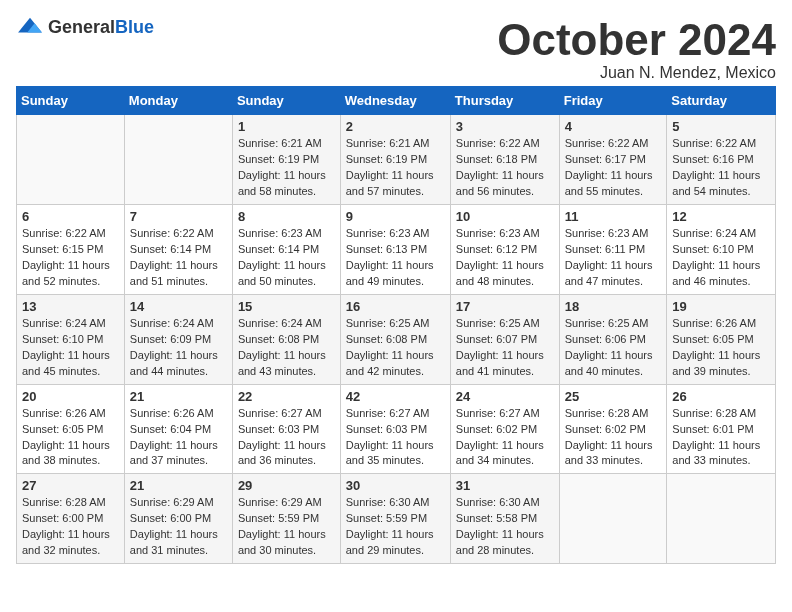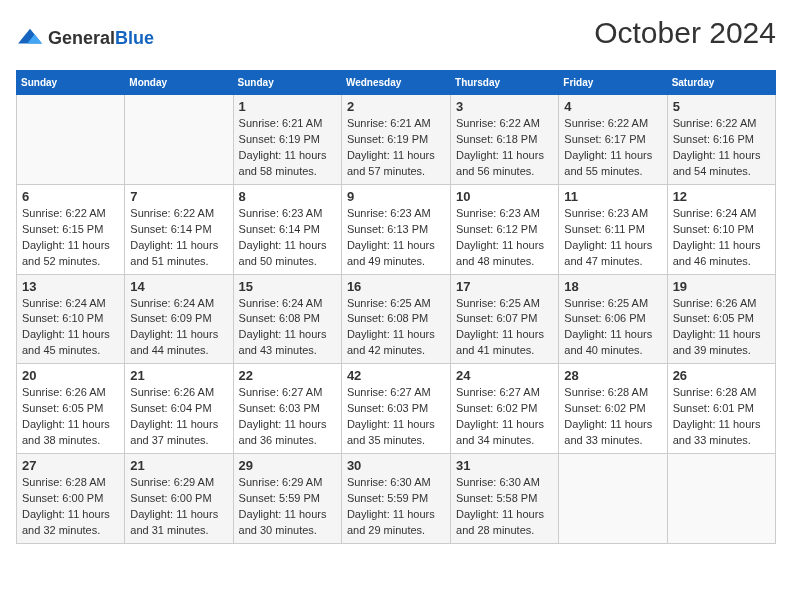--- a/index.html
+++ b/index.html
@@ -6,22 +6,22 @@
     body {
       font-family: Arial, sans-serif;
       background: #fff;
       width: 792px;
       min-height: 612px;
       padding: 16px;
     }
     .header {
       display: flex;
       justify-content: space-between;
-      align-items: flex-end;
-      margin-bottom: 21px;
+      align-items: flex-start;
+      margin-bottom: 4px;
     }
     .logo {
       display: flex;
       align-items: center;
       gap: 4px;
     }
     .logo-text-general {
       font-size: 18px;
       font-weight: bold;
       color: #333;
@@ -32,37 +32,37 @@
       color: #1565c0;
     }
     .logo-icon {
       width: 28px;
       height: 22px;
     }
     .title-block {
       text-align: right;
     }
     .month-title {
-      font-size: 30px;
-      font-weight: normal;
+      font-size: 44px;
+      font-weight: bold;
       color: #333;
       line-height: 1.1;
     }
     .location-title {
       font-size: 16px;
       color: #333;
     }
     table {
       width: 100%;
       border-collapse: collapse;
     }
     thead tr th {
       background-color: #1565c0;
       color: #fff;
-      font-size: 10px;
+      font-size: 13px;
       font-weight: bold;
       padding: 6px 4px;
       text-align: left;
       border: 1px solid #1565c0;
     }
     tbody tr td {
       vertical-align: top;
       border: 1px solid #ccc;
       padding: 4px 5px;
       min-height: 80px;
@@ -100,20 +100,21 @@
     <svg class="logo-icon" viewBox="0 0 30 24" xmlns="http://www.w3.org/2000/svg">
       <polygon points="15,2 28,18 2,18" fill="#1565c0"></polygon>
       <polygon points="20,8 28,18 12,18" fill="#42a5f5"></polygon>
     </svg>
     <div>
       <span class="logo-text-general">General</span><span class="logo-text-blue">Blue</span>
     </div>
   </div>
   <div class="title-block">
     <div class="month-title">October 2024</div>
+    <div class="location-title">Juan N. Mendez, Mexico</div>
   </div>
 </div>
 
 <table>
   <thead>
     <tr>
     <th>Sunday</th>
         <th>Monday</th>
         <th>Sunday</th>
         <th>Wednesday</th>
@@ -149,21 +150,21 @@
         <td><span class="day-number">17</span><span class="day-info">Sunrise: 6:25 AM<br>Sunset: 6:07 PM<br>Daylight: 11 hours and 41 minutes.</span></td>
         <td><span class="day-number">18</span><span class="day-info">Sunrise: 6:25 AM<br>Sunset: 6:06 PM<br>Daylight: 11 hours and 40 minutes.</span></td>
         <td><span class="day-number">19</span><span class="day-info">Sunrise: 6:26 AM<br>Sunset: 6:05 PM<br>Daylight: 11 hours and 39 minutes.</span></td>
       </tr>
       <tr>
         <td><span class="day-number">20</span><span class="day-info">Sunrise: 6:26 AM<br>Sunset: 6:05 PM<br>Daylight: 11 hours and 38 minutes.</span></td>
         <td><span class="day-number">21</span><span class="day-info">Sunrise: 6:26 AM<br>Sunset: 6:04 PM<br>Daylight: 11 hours and 37 minutes.</span></td>
         <td><span class="day-number">22</span><span class="day-info">Sunrise: 6:27 AM<br>Sunset: 6:03 PM<br>Daylight: 11 hours and 36 minutes.</span></td>
         <td><span class="day-number">42</span><span class="day-info">Sunrise: 6:27 AM<br>Sunset: 6:03 PM<br>Daylight: 11 hours and 35 minutes.</span></td>
         <td><span class="day-number">24</span><span class="day-info">Sunrise: 6:27 AM<br>Sunset: 6:02 PM<br>Daylight: 11 hours and 34 minutes.</span></td>
-        <td><span class="day-number">28</span><span class="day-info">Sunrise: 6:28 AM<br>Sunset: 6:02 PM<br>Daylight: 11 hours and 33 minutes.</span></td>
+        <td><span class="day-number">25</span><span class="day-info">Sunrise: 6:28 AM<br>Sunset: 6:02 PM<br>Daylight: 11 hours and 33 minutes.</span></td>
         <td><span class="day-number">26</span><span class="day-info">Sunrise: 6:28 AM<br>Sunset: 6:01 PM<br>Daylight: 11 hours and 33 minutes.</span></td>
       </tr>
       <tr>
         <td><span class="day-number">27</span><span class="day-info">Sunrise: 6:28 AM<br>Sunset: 6:00 PM<br>Daylight: 11 hours and 32 minutes.</span></td>
         <td><span class="day-number">21</span><span class="day-info">Sunrise: 6:29 AM<br>Sunset: 6:00 PM<br>Daylight: 11 hours and 31 minutes.</span></td>
         <td><span class="day-number">29</span><span class="day-info">Sunrise: 6:29 AM<br>Sunset: 5:59 PM<br>Daylight: 11 hours and 30 minutes.</span></td>
         <td><span class="day-number">30</span><span class="day-info">Sunrise: 6:30 AM<br>Sunset: 5:59 PM<br>Daylight: 11 hours and 29 minutes.</span></td>
         <td><span class="day-number">31</span><span class="day-info">Sunrise: 6:30 AM<br>Sunset: 5:58 PM<br>Daylight: 11 hours and 28 minutes.</span></td>
         <td class="empty-cell"></td>
         <td class="empty-cell"></td>

